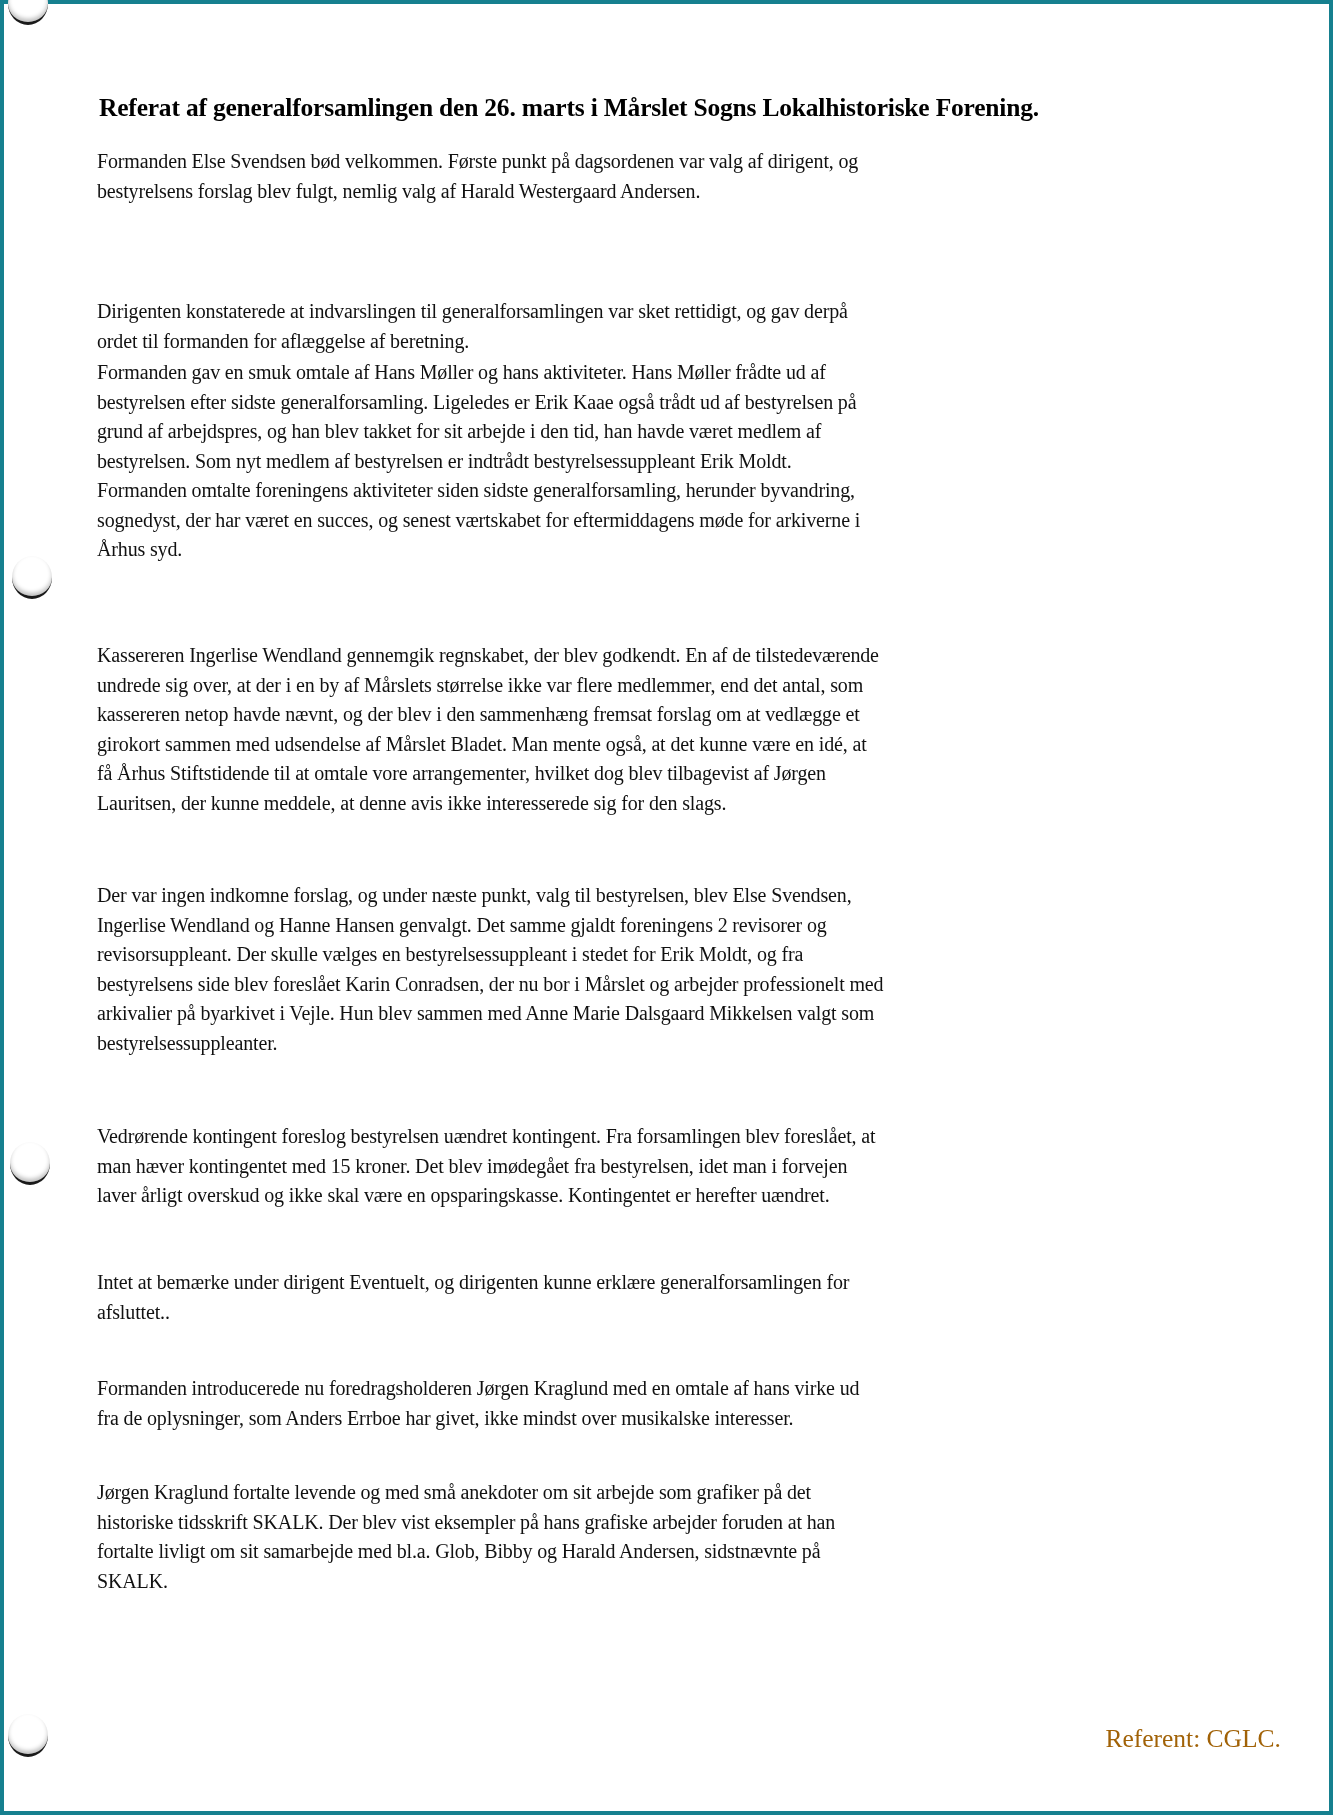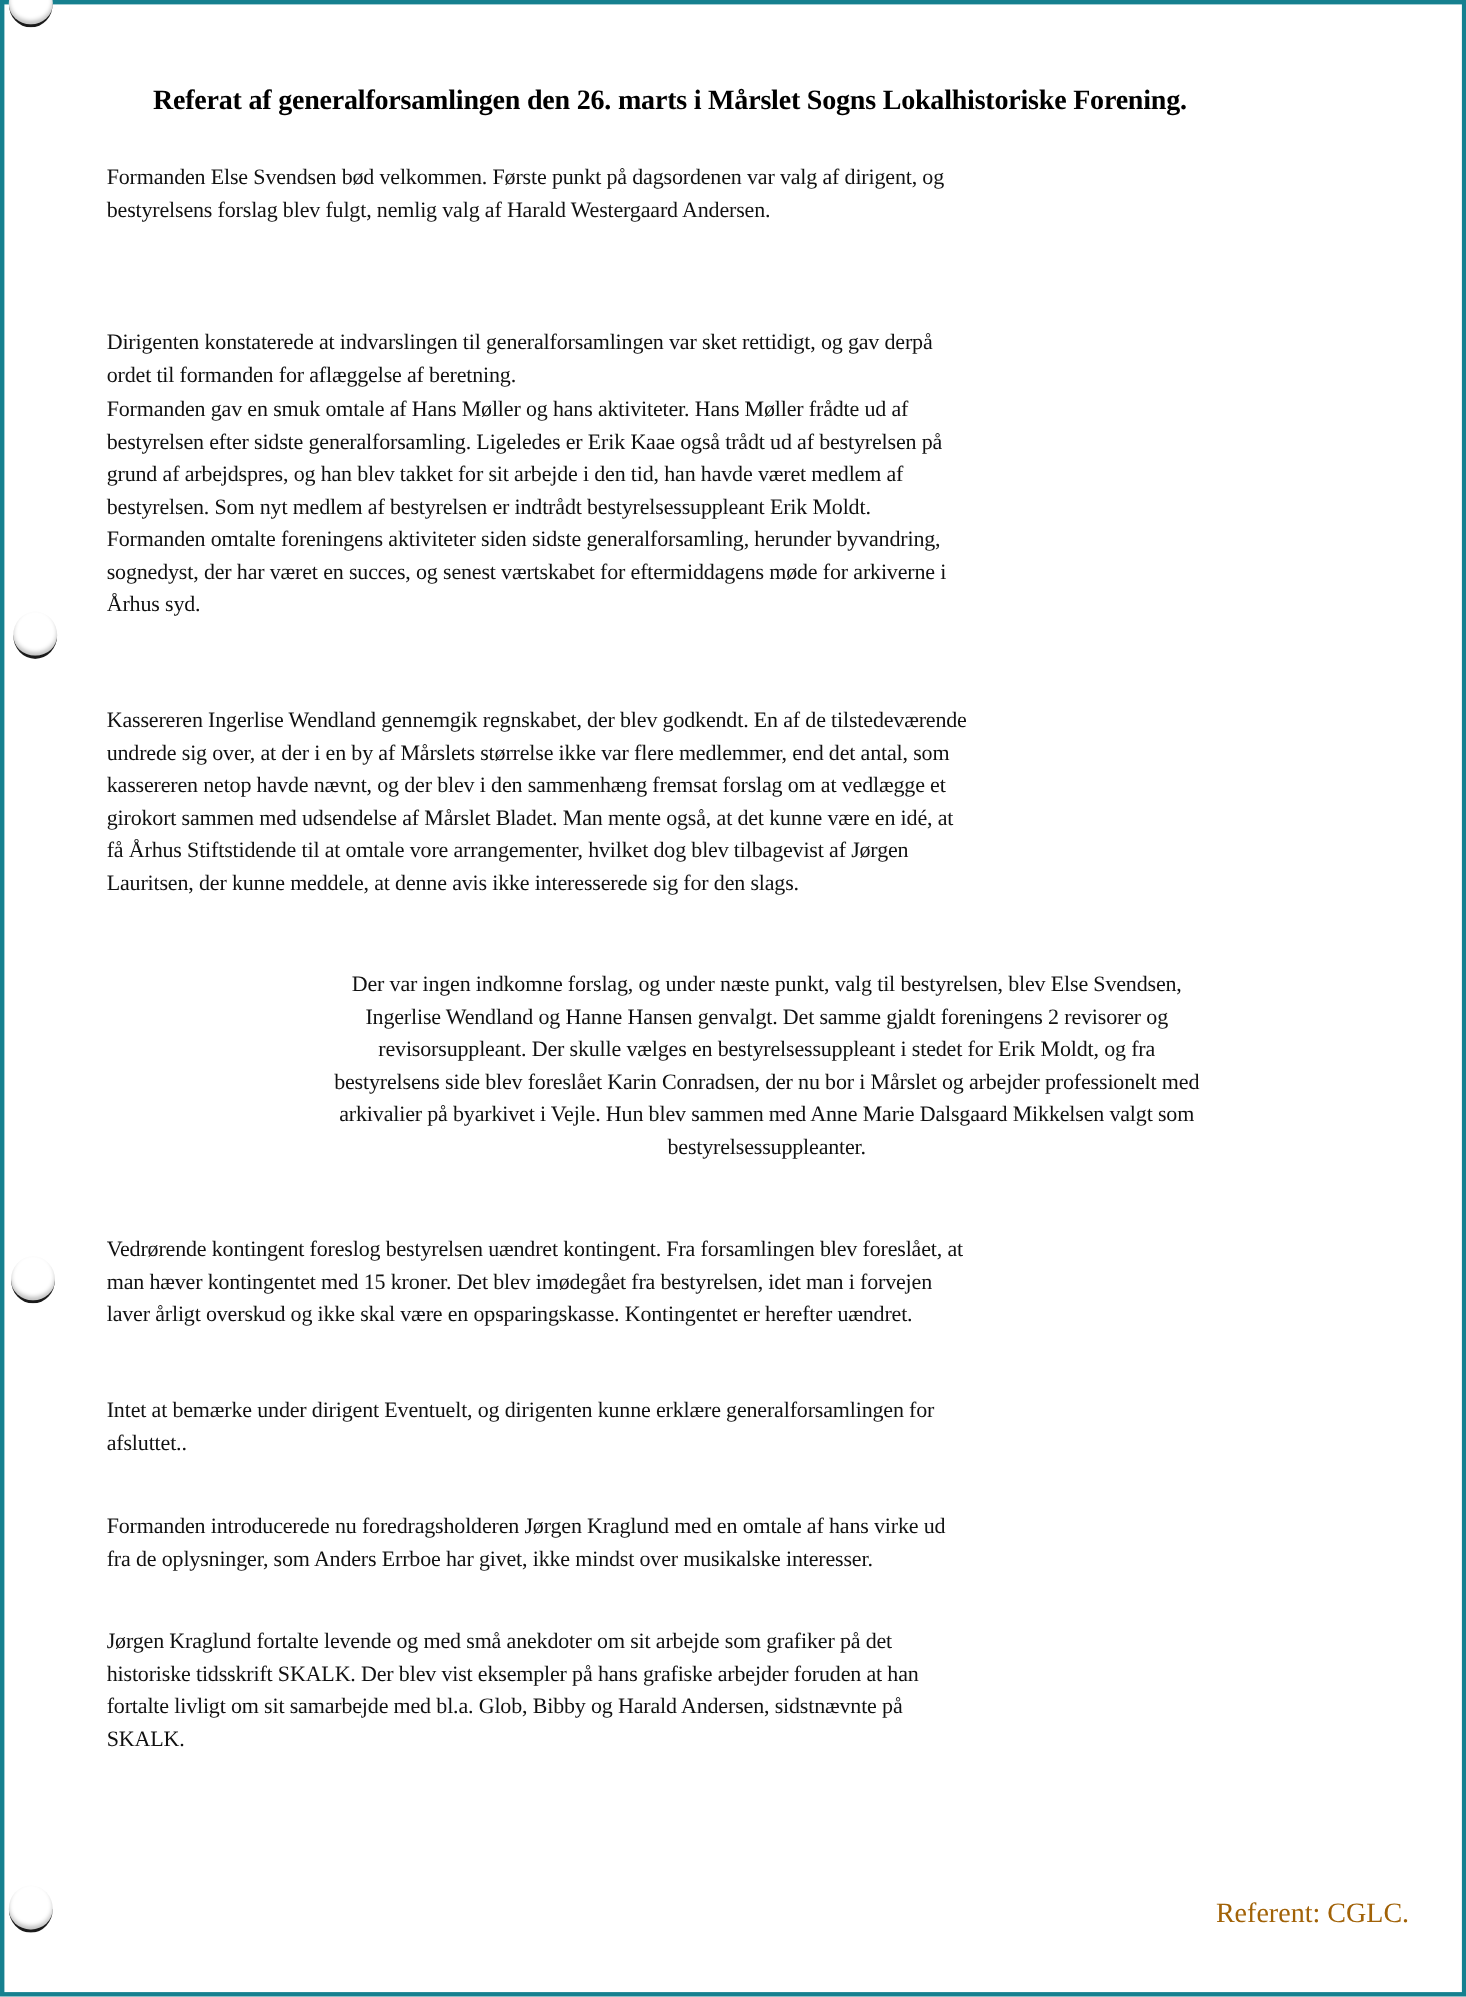--- a/index.html
+++ b/index.html
@@ -27,28 +27,27 @@
       width: 40px;
       height: 40px;
       border-radius: 50%;
       background: #ffffff;
       border-bottom: 3px solid #1a1a1a;
       box-shadow: inset 0 -3px 4px rgba(0,0,0,0.25);
     }
     .doc-title {
       position: absolute;
       left: 95px;
-      top: 72px;
+      top: 89px;
       font-family: "Liberation Serif", serif;
       font-weight: bold;
       font-size: 25.5px;
       color: #000;
       white-space: nowrap;
       letter-spacing: -0.2px;
-      margin-left: 40px;
     }
     .para {
       position: absolute;
       left: 93px;
       width: 1200px;
       font-family: "Liberation Serif", serif;
       font-size: 20px;
       line-height: 29.5px;
       color: #111;
       white-space: pre-line;
@@ -85,21 +84,21 @@
 bestyrelsen. Som nyt medlem af bestyrelsen er indtrådt bestyrelsessuppleant Erik Moldt.
 Formanden omtalte foreningens aktiviteter siden sidste generalforsamling, herunder byvandring,
 sognedyst, der har været en succes, og senest værtskabet for eftermiddagens møde for arkiverne i
 Århus syd.</div>
   <div class="para" style="top:637px;">Kassereren Ingerlise Wendland gennemgik regnskabet, der blev godkendt. En af de tilstedeværende
 undrede sig over, at der i en by af Mårslets størrelse ikke var flere medlemmer, end det antal, som
 kassereren netop havde nævnt, og der blev i den sammenhæng fremsat forslag om at vedlægge et
 girokort sammen med udsendelse af Mårslet Bladet. Man mente også, at det kunne være en idé, at
 få Århus Stiftstidende til at omtale vore arrangementer, hvilket dog blev tilbagevist af Jørgen
 Lauritsen, der kunne meddele, at denne avis ikke interesserede sig for den slags.</div>
-  <div class="para" style="top:877px;text-align:center;">Der var ingen indkomne forslag, og under næste punkt, valg til bestyrelsen, blev Else Svendsen,
+  <div class="para" style="top:877px;">Der var ingen indkomne forslag, og under næste punkt, valg til bestyrelsen, blev Else Svendsen,
 Ingerlise Wendland og Hanne Hansen genvalgt. Det samme gjaldt foreningens 2 revisorer og
 revisorsuppleant. Der skulle vælges en bestyrelsessuppleant i stedet for Erik Moldt, og fra
 bestyrelsens side blev foreslået Karin Conradsen, der nu bor i Mårslet og arbejder professionelt med
 arkivalier på byarkivet i Vejle. Hun blev sammen med Anne Marie Dalsgaard Mikkelsen valgt som
 bestyrelsessuppleanter.</div>
   <div class="para" style="top:1118px;">Vedrørende kontingent foreslog bestyrelsen uændret kontingent. Fra forsamlingen blev foreslået, at
 man hæver kontingentet med 15 kroner. Det blev imødegået fra bestyrelsen, idet man i forvejen
 laver årligt overskud og ikke skal være en opsparingskasse. Kontingentet er herefter uændret.</div>
   <div class="para" style="top:1264px;">Intet at bemærke under dirigent Eventuelt, og dirigenten kunne erklære generalforsamlingen for
 afsluttet..</div>

